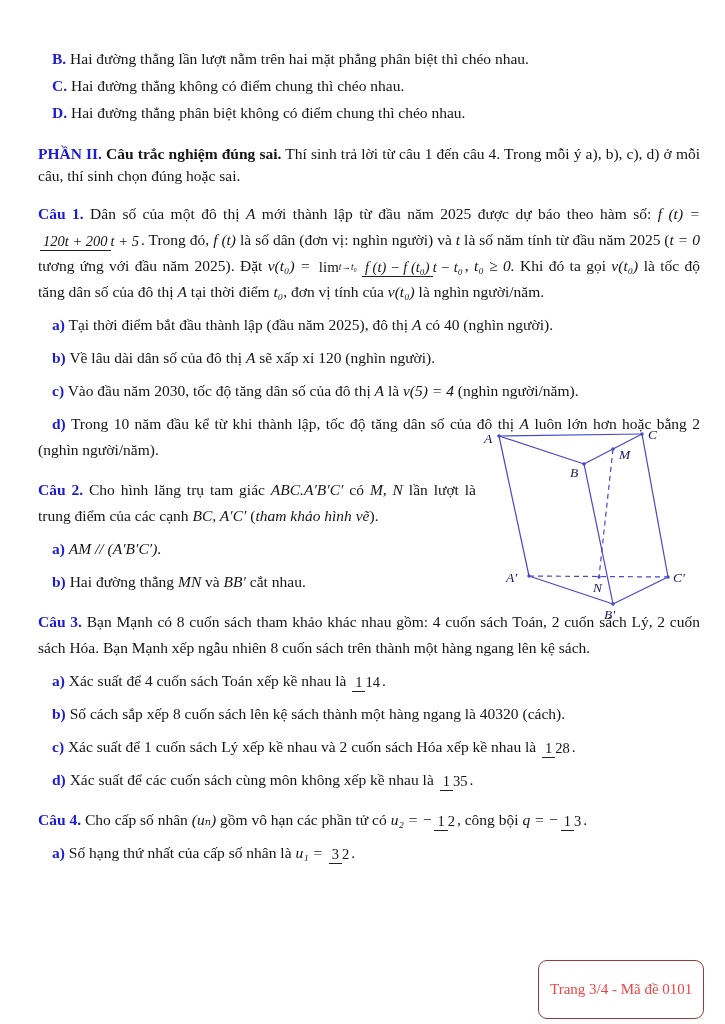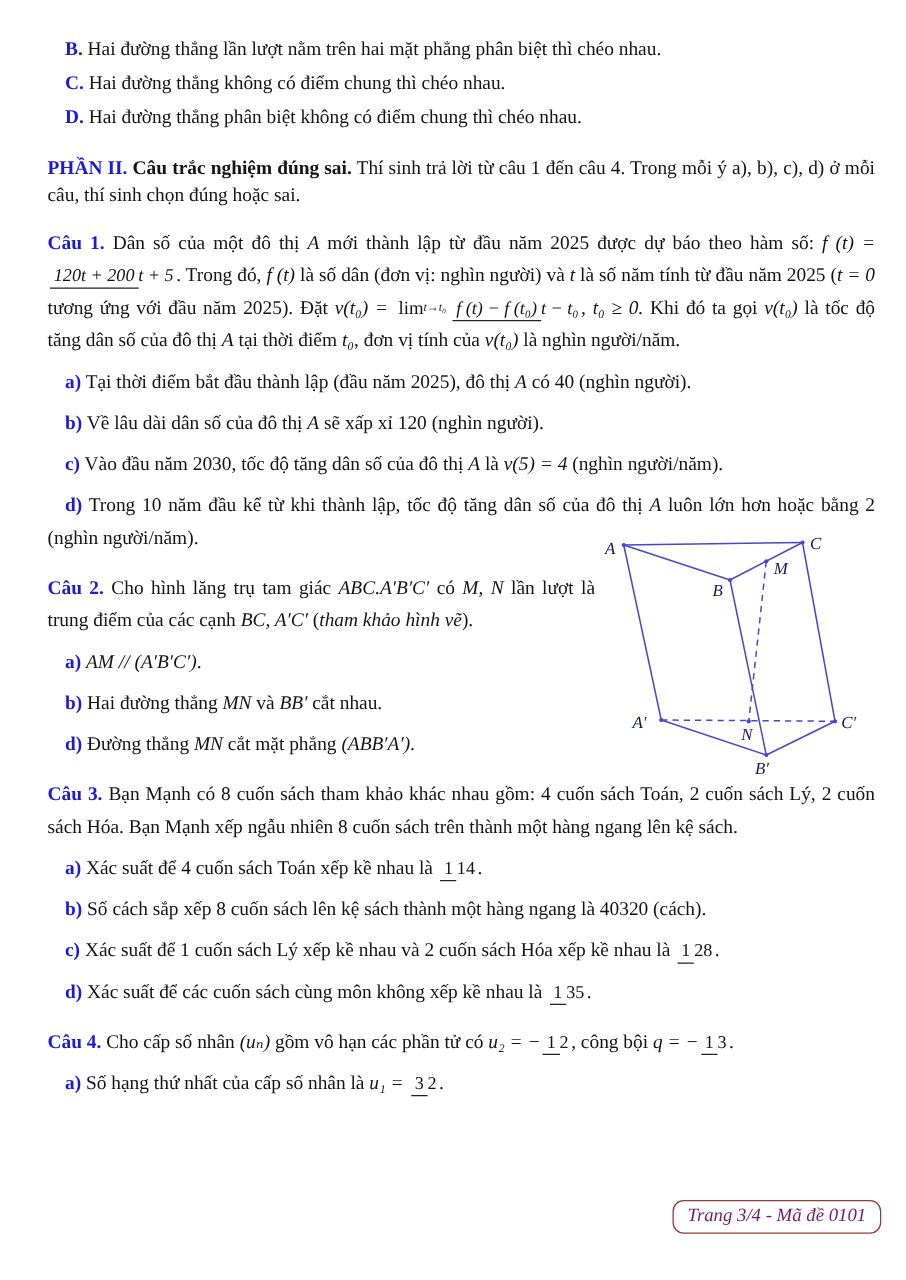--- a/index.html
+++ b/index.html
@@ -4,21 +4,21 @@
 <style>
   html,body{margin:0;padding:0;background:#ffffff;}
   .page{
     position:relative;
     width:725px;height:1024px;
     background:#ffffff;
     font-family:"Liberation Serif","DejaVu Serif",serif;
     color:#141414;
     overflow:hidden;
   }
-  .content{padding:26px 25px 0 38px;font-size:15.5px;}
+  .content{padding:26px 25px 0 38px;font-size:15.5px;margin-top:19px;}
   p{margin:0;}
   .opt{padding-left:14px;line-height:27px;}
   .hdr{margin-top:17px;line-height:22px;text-align:justify;}
   .intro{margin-top:14px;line-height:26px;text-align:justify;}
   .item{margin-top:7px;line-height:26px;text-indent:14px;text-align:justify;}
   .narrow{max-width:438px;}
   .qlabel{color:#1b1bd6;font-weight:bold;}
   .btext{font-weight:bold;}
   .math{font-style:italic;}
   .frac{
@@ -34,23 +34,22 @@
     vertical-align:middle;line-height:1;margin:0 3px;text-indent:0;
   }
   .lim-top{font-size:15px;}
   .lim-sub{font-size:9.5px;font-style:italic;margin-top:1px;}
   .figure{position:absolute;left:476px;top:426px;width:234px;height:206px;}
   .figure svg{display:block;}
   .figure text{font-family:"Liberation Serif","DejaVu Serif",serif;font-style:italic;font-size:13.5px;fill:#17175e;}
   .footerbox{
     position:absolute;left:538px;top:960px;
     border:1.6px solid #943b3b;border-radius:9px;
-    padding:4px 11px;color:#701a75;font-size:15px;
+    padding:20px 11px;color:#ef4444;font-size:15px;
     background:#fff;
-    font-style:italic;
   }
 </style>
 </head>
 <body>
 
 <div class="page">
   <div class="content">
 
     <p class="opt"><span class="qlabel">B.</span><span class="rtext"> Hai đường thẳng lần lượt nằm trên hai mặt phẳng phân biệt thì chéo nhau.</span></p>
     <p class="opt"><span class="qlabel">C.</span><span class="rtext"> Hai đường thẳng không có điểm chung thì chéo nhau.</span></p>
@@ -69,21 +68,20 @@
           <span class="den">t − t₀</span>
         </span><span class="rtext">, </span><span class="math">t₀ ≥ 0.</span><span class="rtext"> Khi đó ta gọi </span><span class="math">v(t₀)</span><span class="rtext"> là tốc độ tăng dân số của đô thị </span><span class="math">A</span><span class="rtext"> tại thời điểm </span><span class="math">t₀</span><span class="rtext">, đơn vị tính của </span><span class="math">v(t₀)</span><span class="rtext"> là nghìn người/năm.</span></p>
     <p class="item"><span class="qlabel">a)</span><span class="rtext"> Tại thời điểm bắt đầu thành lập (đầu năm 2025), đô thị </span><span class="math">A</span><span class="rtext"> có 40 (nghìn người).</span></p>
     <p class="item"><span class="qlabel">b)</span><span class="rtext"> Về lâu dài dân số của đô thị </span><span class="math">A</span><span class="rtext"> sẽ xấp xỉ 120 (nghìn người).</span></p>
     <p class="item"><span class="qlabel">c)</span><span class="rtext"> Vào đầu năm 2030, tốc độ tăng dân số của đô thị </span><span class="math">A</span><span class="rtext"> là </span><span class="math">v(5) = 4</span><span class="rtext"> (nghìn người/năm).</span></p>
     <p class="item"><span class="qlabel">d)</span><span class="rtext"> Trong 10 năm đầu kể từ khi thành lập, tốc độ tăng dân số của đô thị </span><span class="math">A</span><span class="rtext"> luôn lớn hơn hoặc bằng 2 (nghìn người/năm).</span></p>
 
     <p class="intro narrow"><span class="qlabel">Câu 2.</span><span class="rtext"> Cho hình lăng trụ tam giác </span><span class="math">ABC.A′B′C′</span><span class="rtext"> có </span><span class="math">M, N</span><span class="rtext"> lần lượt là trung điểm của các cạnh </span><span class="math">BC, A′C′</span><span class="rtext"> (</span><span class="math">tham khảo hình vẽ</span><span class="rtext">).</span></p>
     <p class="item narrow"><span class="qlabel">a)</span><span class="rtext"> </span><span class="math">AM // (A′B′C′)</span><span class="rtext">.</span></p>
     <p class="item narrow"><span class="qlabel">b)</span><span class="rtext"> Hai đường thẳng </span><span class="math">MN</span><span class="rtext"> và </span><span class="math">BB′</span><span class="rtext"> cắt nhau.</span></p>
-    <p class="item narrow"><span class="qlabel">d)</span><span class="rtext"> Đường thẳng </span><span class="math">MN</span><span class="rtext"> cắt mặt phẳng </span><span class="math">(ABB′A′)</span><span class="rtext">.</span></p>
 
     <p class="intro"><span class="qlabel">Câu 3.</span><span class="rtext"> Bạn Mạnh có 8 cuốn sách tham khảo khác nhau gồm: 4 cuốn sách Toán, 2 cuốn sách Lý, 2 cuốn sách Hóa. Bạn Mạnh xếp ngẫu nhiên 8 cuốn sách trên thành một hàng ngang lên kệ sách.</span></p>
     <p class="item"><span class="qlabel">a)</span><span class="rtext"> Xác suất để 4 cuốn sách Toán xếp kề nhau là </span><span class="frac">
           <span class="num">1</span>
           <span class="den">14</span>
         </span><span class="rtext">.</span></p>
     <p class="item"><span class="qlabel">b)</span><span class="rtext"> Số cách sắp xếp 8 cuốn sách lên kệ sách thành một hàng ngang là 40320 (cách).</span></p>
     <p class="item"><span class="qlabel">c)</span><span class="rtext"> Xác suất để 1 cuốn sách Lý xếp kề nhau và 2 cuốn sách Hóa xếp kề nhau là </span><span class="frac">
           <span class="num">1</span>
           <span class="den">28</span>

